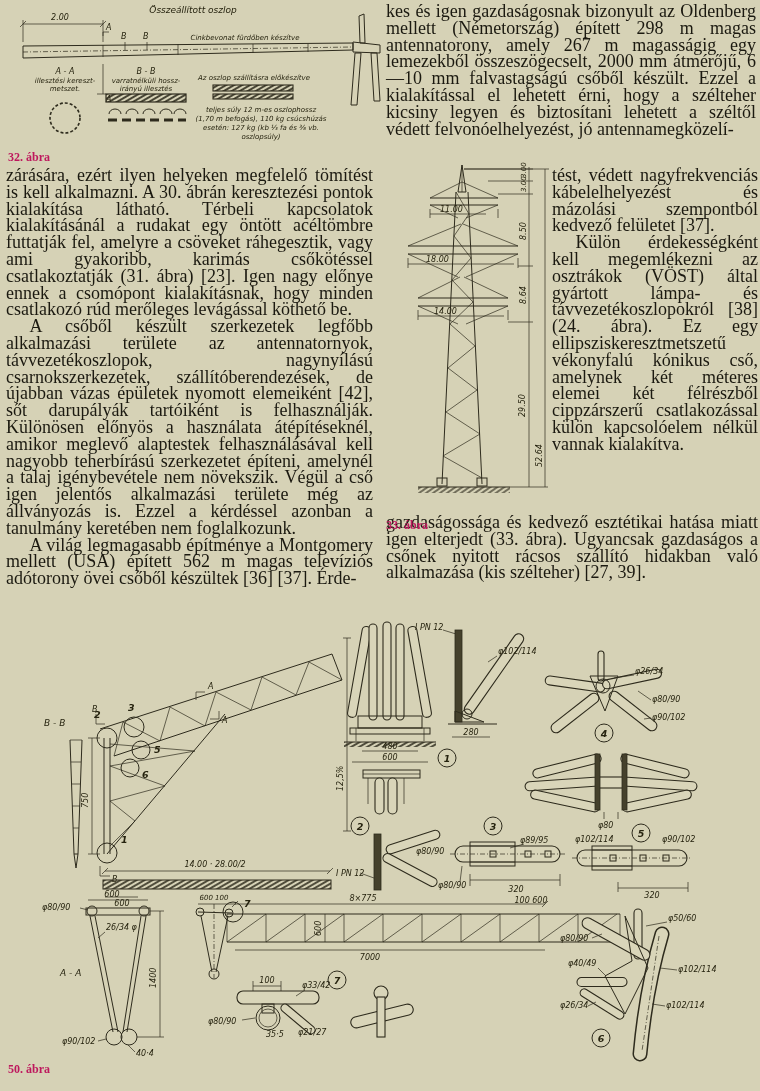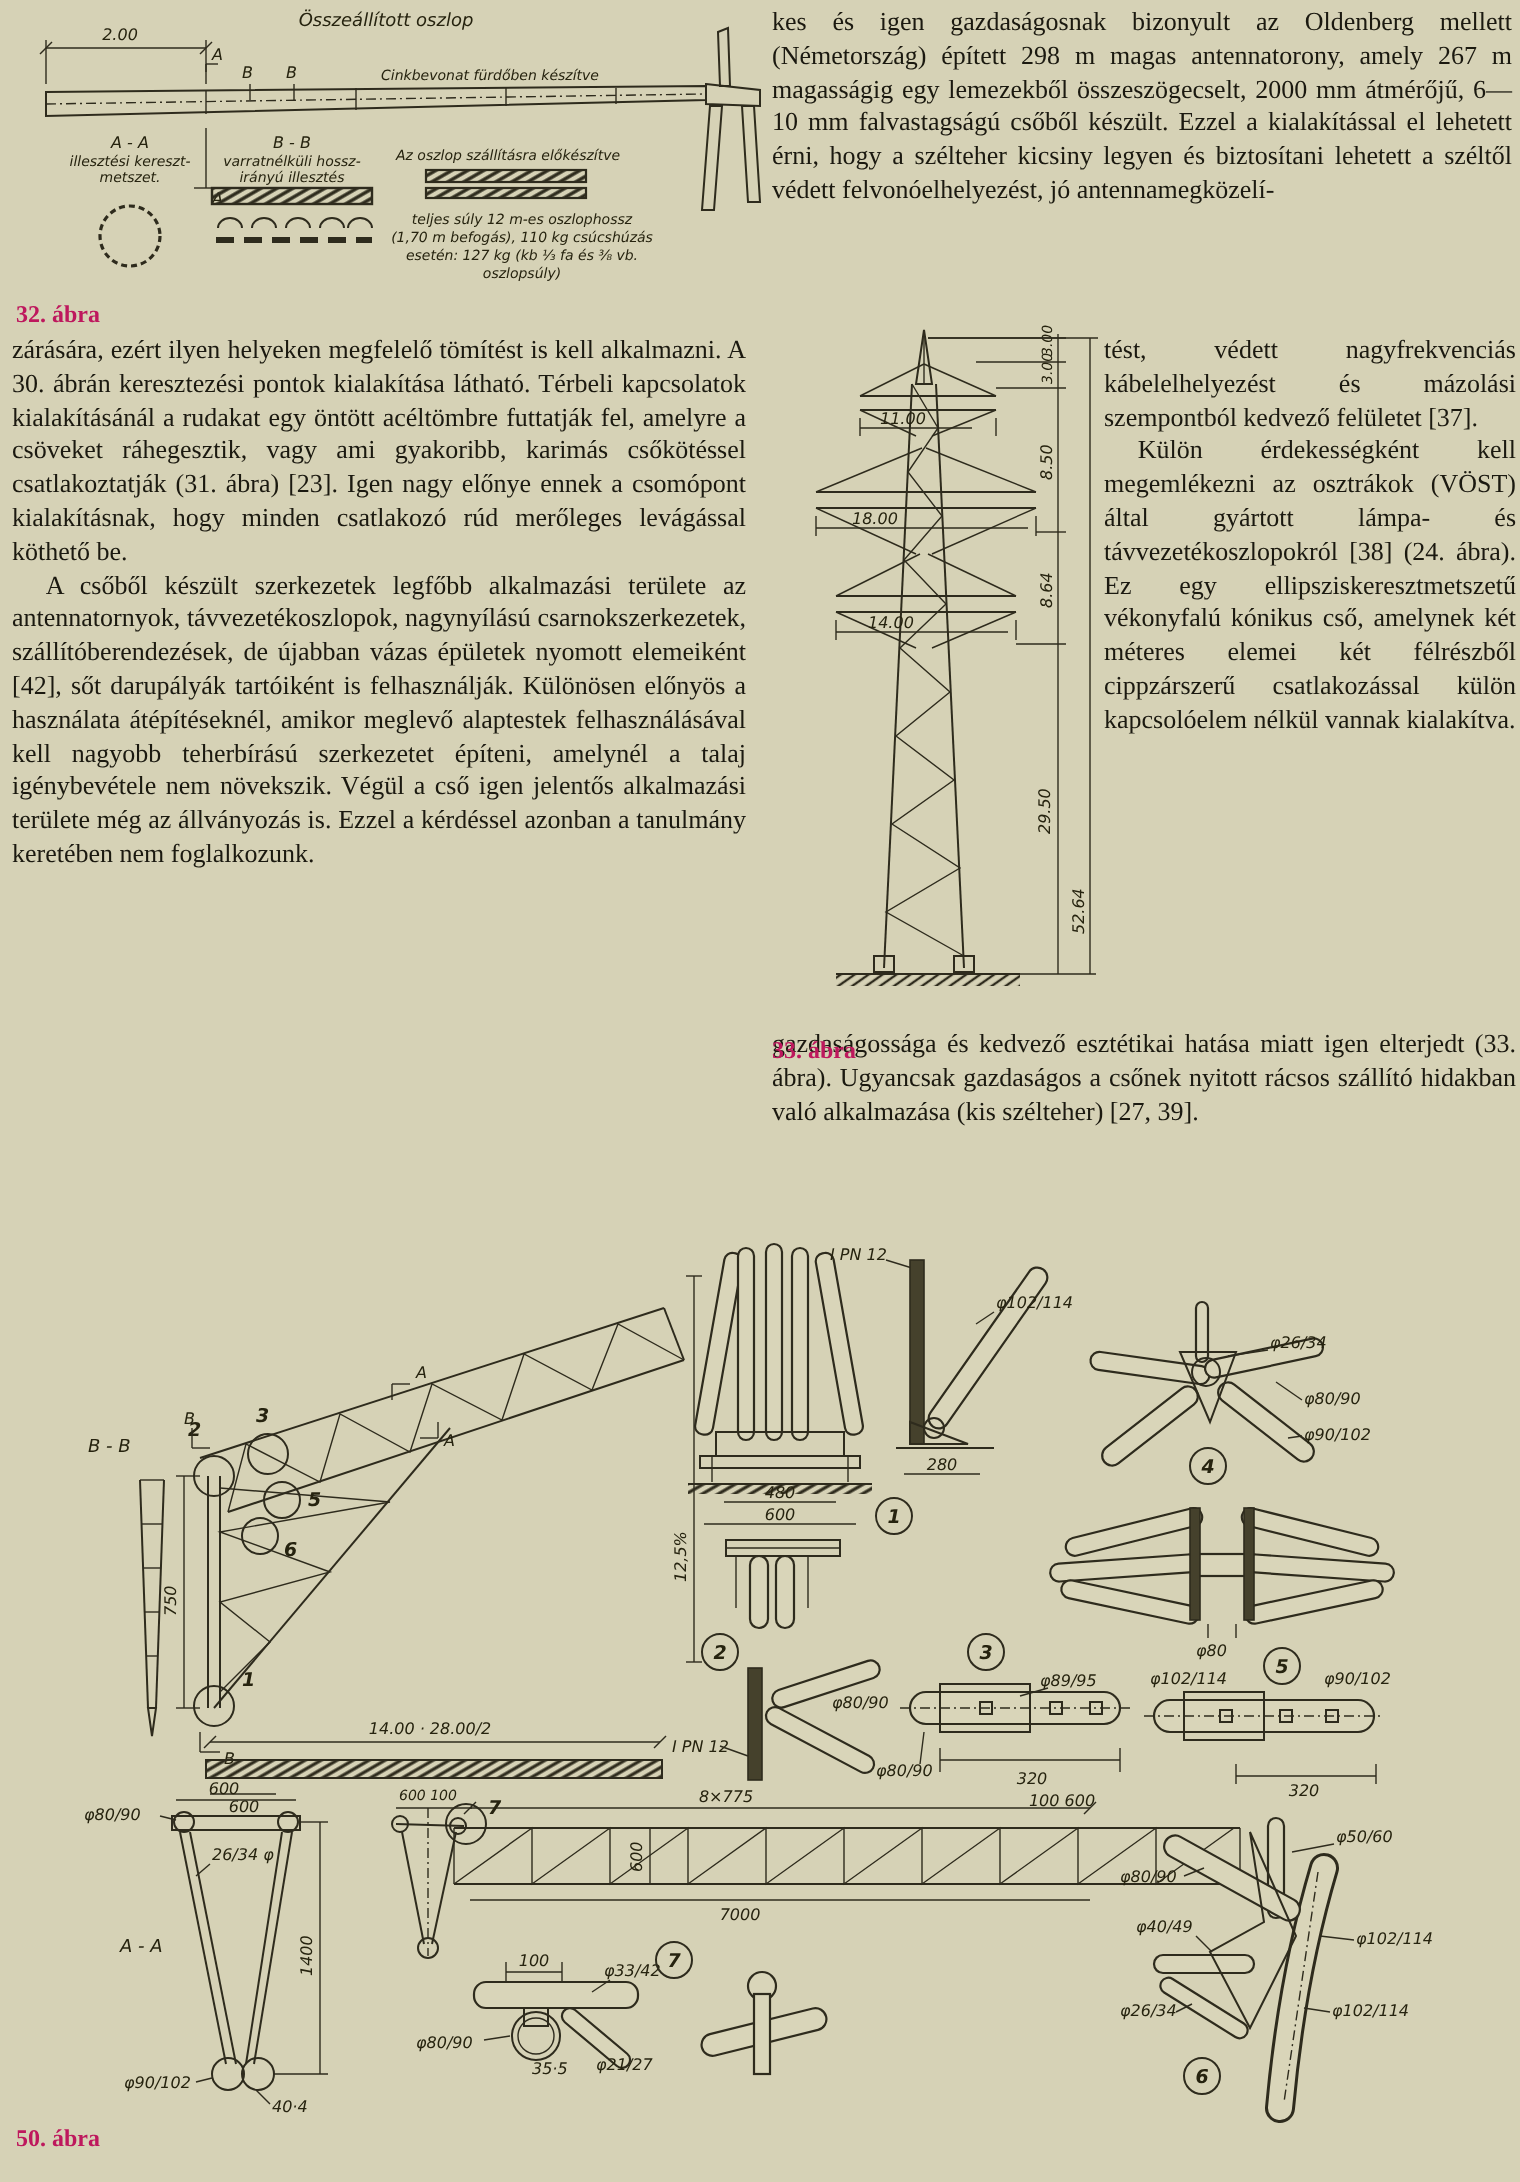--- a/index.html
+++ b/index.html
@@ -1,20 +1,20 @@
 <!DOCTYPE html>
 <html><head>
 <meta charset="utf-8">
 <style>
 *{margin:0;padding:0;box-sizing:border-box}
 html,body{width:760px;height:1091px}
 body{background:#d6d2b6;font-family:"Liberation Serif",serif;color:#17150c;position:relative;overflow:hidden}
 .page{position:absolute;inset:0}
 .abs{position:absolute}
-p.body{font-size:13px;line-height:16.8px;text-align:justify;color:#1b1910}
+p.body{font-size:18px;line-height:16.8px;text-align:justify;color:#1b1910}
 p.ind{text-indent:1.3em}
 .cap{font:bold 12px "Liberation Serif",serif;color:#be185d}
 svg{display:block;overflow:visible}
 svg text{fill:#26230f}
 .lbl{font:italic 8px "DejaVu Sans",sans-serif}
 .lbl7{font:italic 7px "DejaVu Sans",sans-serif}
 .lbl9{font:italic 9px "DejaVu Sans",sans-serif}
 .num{font:italic bold 9.5px "DejaVu Sans",sans-serif}
 .ln{stroke:#2e2b1d;stroke-width:1;fill:none}
 .lnt{stroke:#2e2b1d;stroke-width:.7;fill:none}
@@ -85,20 +85,21 @@
     <text class="lbl7 mid" x="253" y="119">(1,70 m befogás), 110 kg csúcshúzás</text>
     <text class="lbl7 mid" x="253" y="128">esetén: 127 kg (kb ⅓ fa és ⅜ vb.</text>
     <text class="lbl7 mid" x="253" y="137">oszlopsúly)</text>
     <text class="lbl7 mid" x="237" y="38">Cinkbevonat fürdőben készítve</text>
   </svg>
   <div class="abs cap" style="left:8px;top:150px">32. ábra</div>
 
   <div class="abs" style="left:6px;top:167px;width:367px">
     <p class="body">zárására, ezért ilyen helyeken megfelelő tömítést is kell alkalmazni. A 30. ábrán keresztezési pontok kialakítása látható. Térbeli kapcsolatok kialakításánál a rudakat egy öntött acéltömbre futtatják fel, amelyre a csöveket ráhegesztik, vagy ami gyakoribb, karimás csőkötéssel csatlakoztatják (31. ábra) [23]. Igen nagy előnye ennek a csomópont kialakításnak, hogy minden csatlakozó rúd merőleges levágással köthető be.</p>
     <p class="body ind">A csőből készült szerkezetek legfőbb alkalmazási területe az antennatornyok, távvezetékoszlopok, nagynyílású csarnokszerkezetek, szállítóberendezések, de újabban vázas épületek nyomott elemeiként [42], sőt darupályák tartóiként is felhasználják. Különösen előnyös a használata átépítéseknél, amikor meglevő alaptestek felhasználásával kell nagyobb teherbírású szerkezetet építeni, amelynél a talaj igénybevétele nem növekszik. Végül a cső igen jelentős alkalmazási területe még az állványozás is. Ezzel a kérdéssel azonban a tanulmány keretében nem foglalkozunk.</p>
+    <p class="body ind">A világ legmagasabb építménye a Montgomery mellett (USA) épített 562 m magas televíziós adótorony övei csőből készültek [36] [37]. Érde-</p>
   </div>
 
   <div class="abs" style="left:386px;top:3px;width:370px">
     <p class="body">kes és igen gazdaságosnak bizonyult az Oldenberg mellett (Németország) épített 298 m magas antennatorony, amely 267 m magasságig egy lemezekből összeszögecselt, 2000 mm átmérőjű, 6—10 mm falvastagságú csőből készült. Ezzel a kialakítással el lehetett érni, hogy a szélteher kicsiny legyen és biztosítani lehetett a széltől védett felvonóelhelyezést, jó antennamegközelí-</p>
   </div>
   <div class="abs" style="left:552px;top:167px;width:206px">
     <p class="body">tést, védett nagyfrekvenciás kábelelhelyezést és mázolási szempontból kedvező felületet [37].</p>
     <p class="body ind">Külön érdekességként kell megemlékezni az osztrákok (VÖST) által gyártott lámpa- és távvezetékoszlopokról [38] (24. ábra). Ez egy ellipsziskeresztmetszetű vékonyfalú kónikus cső, amelynek két méteres elemei két félrészből cippzárszerű csatlakozással külön kapcsolóelem nélkül vannak kialakítva.</p>
   </div>
   <div class="abs" style="left:386px;top:514px;width:372px">

